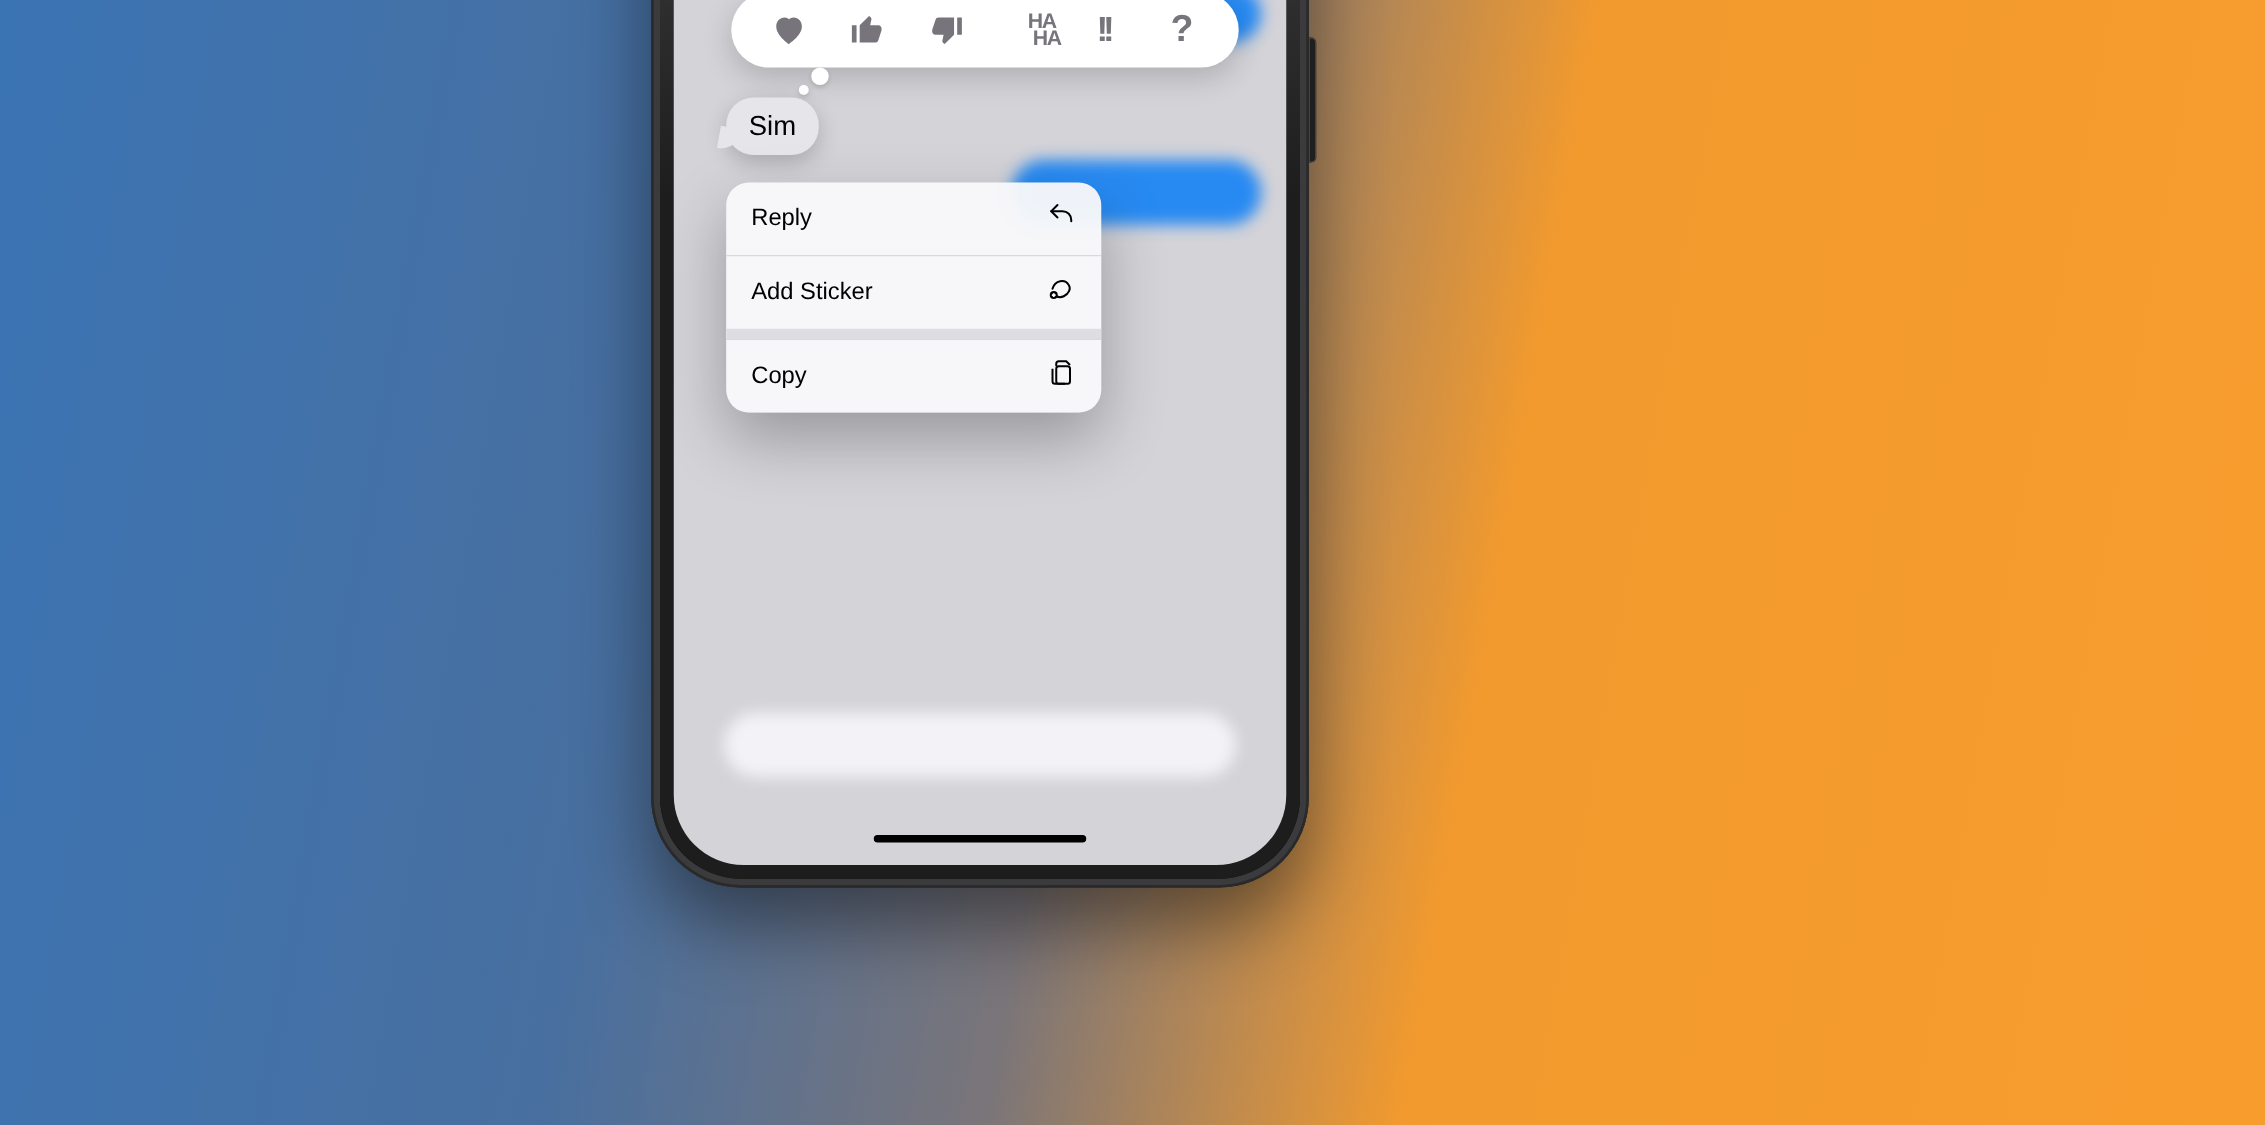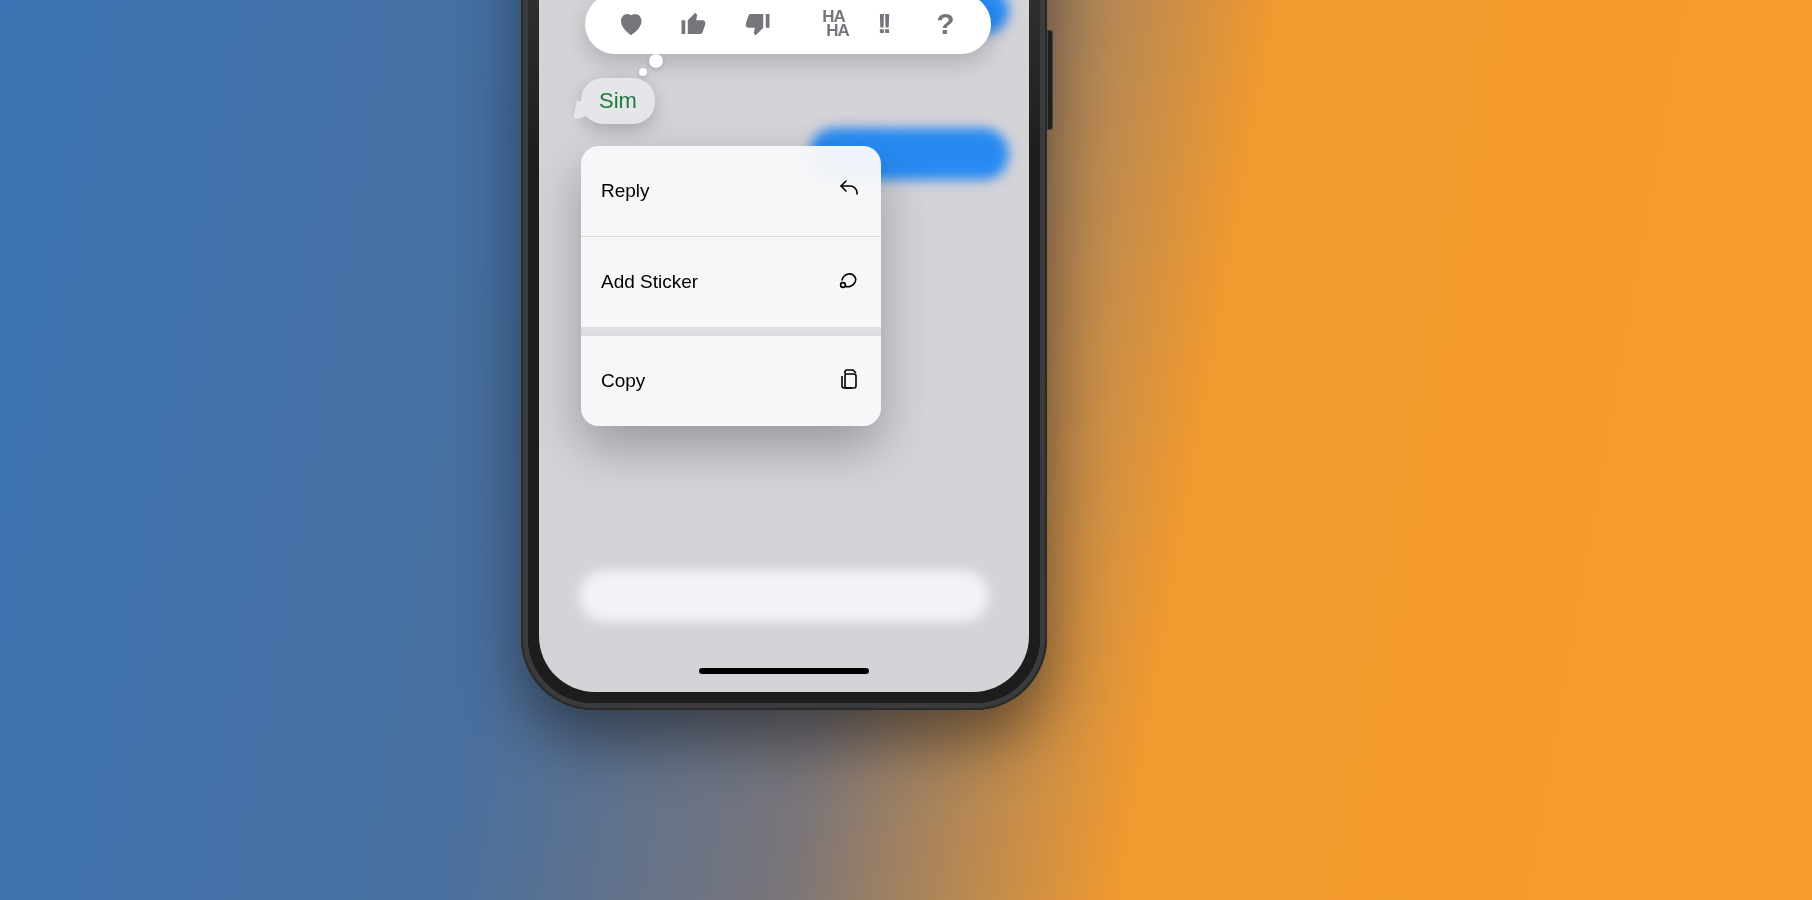--- a/index.html
+++ b/index.html
@@ -15,24 +15,24 @@
   .input-blur{position:absolute;left:40px;right:40px;bottom:70px;height:52px;background:#f3f2f7;border-radius:26px;filter:blur(6px);box-shadow:0 0 0 1px rgba(0,0,0,.05);}
   .home-indicator{position:absolute;left:50%;bottom:18px;transform:translateX(-50%);width:170px;height:6px;border-radius:4px;background:#000;}
   .tap-overlay{position:absolute;inset:0;}
   .tapback{position:absolute;left:46px;top:186px;width:378px;height:60px;background:#fff;border-radius:34px;display:flex;align-items:center;justify-content:space-around;padding:0 14px;box-shadow:0 8px 24px rgba(0,0,0,.18);}
   .tapback .rx{width:38px;height:38px;display:flex;align-items:center;justify-content:center;color:#77757c;font-weight:800;}
   .tapback svg{width:30px;height:30px;display:block;}
   .bubble-dots{position:absolute;left:110px;top:246px;}
   .bubble-dots span{position:absolute;background:#fff;border-radius:50%;box-shadow:0 2px 4px rgba(0,0,0,.15);}
   .bubble-dots .d1{width:14px;height:14px;left:0;top:0;}
   .bubble-dots .d2{width:8px;height:8px;left:-10px;top:14px;}
-  .selected-msg{position:absolute;left:42px;top:270px;background:#e6e5eb;border-radius:22px;padding:10px 18px;font-size:22px;color:#15803d;box-shadow:0 6px 18px rgba(0,0,0,.2);}
+  .selected-msg{position:absolute;left:42px;top:270px;background:#e6e5eb;border-radius:22px;padding:10px 18px;font-size:22px;color:#000000;box-shadow:0 6px 18px rgba(0,0,0,.2);}
   .selected-msg::after{content:"";position:absolute;left:-6px;bottom:4px;width:18px;height:18px;background:#e6e5eb;border-bottom-right-radius:18px;transform:rotate(10deg);}
   .menu{position:absolute;left:42px;top:338px;width:300px;border-radius:18px;overflow:hidden;background:rgba(248,248,250,.96);box-shadow:0 22px 50px rgba(0,0,0,.28);}
-  .menu .row{display:flex;align-items:center;justify-content:space-between;height:58px;padding:16px 20px;font-size:19px;color:#000;border-top:1px solid rgba(0,0,0,.12);cursor:default;}
+  .menu .row{display:flex;align-items:center;justify-content:space-between;height:58px;padding:0 20px;font-size:19px;color:#000;border-top:1px solid rgba(0,0,0,.12);cursor:default;}
   .menu .row:first-child{border-top:none;}
   .menu .sep{height:8px;background:#dedde3;}
   .menu svg{width:24px;height:24px;stroke:#000;stroke-width:1.6;fill:none;}
   .haha{font-size:17px;line-height:.8;letter-spacing:-1px;display:flex;flex-direction:column;align-items:center;font-weight:900;margin-left:28px;}
   .haha span:nth-child(2){margin-left:8px;}
   .exc{font-size:28px;letter-spacing:-4px;}
   .qmk{font-size:30px;}
 </style>
 </head>
 <body>

